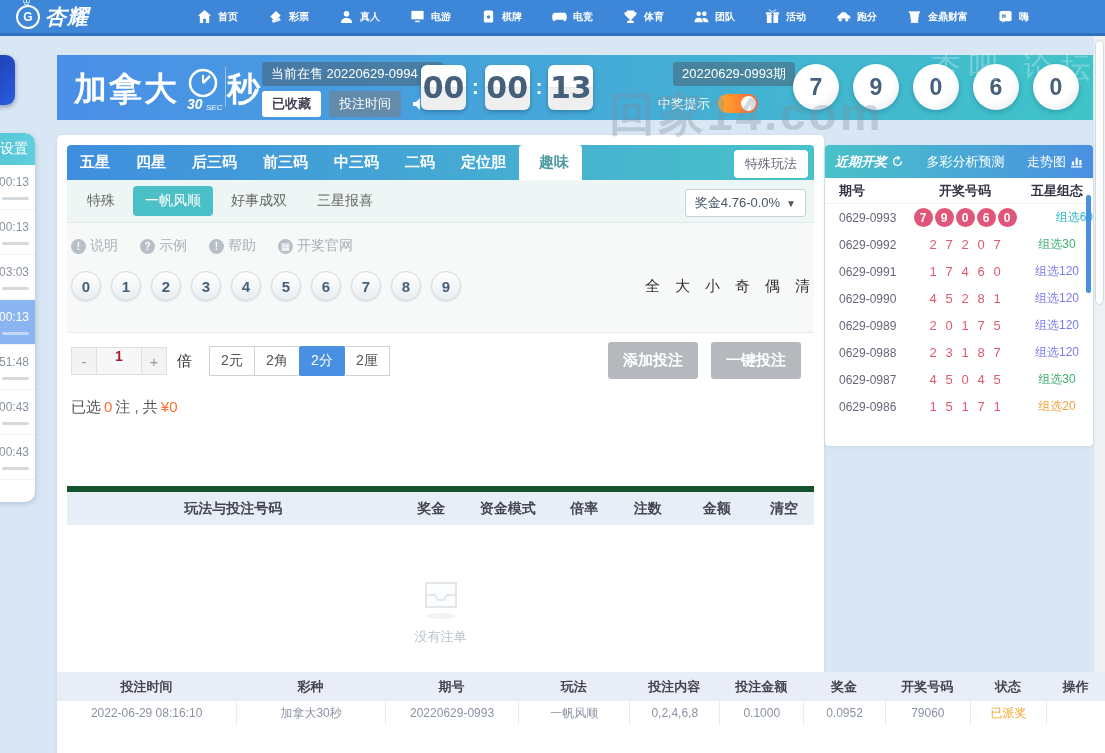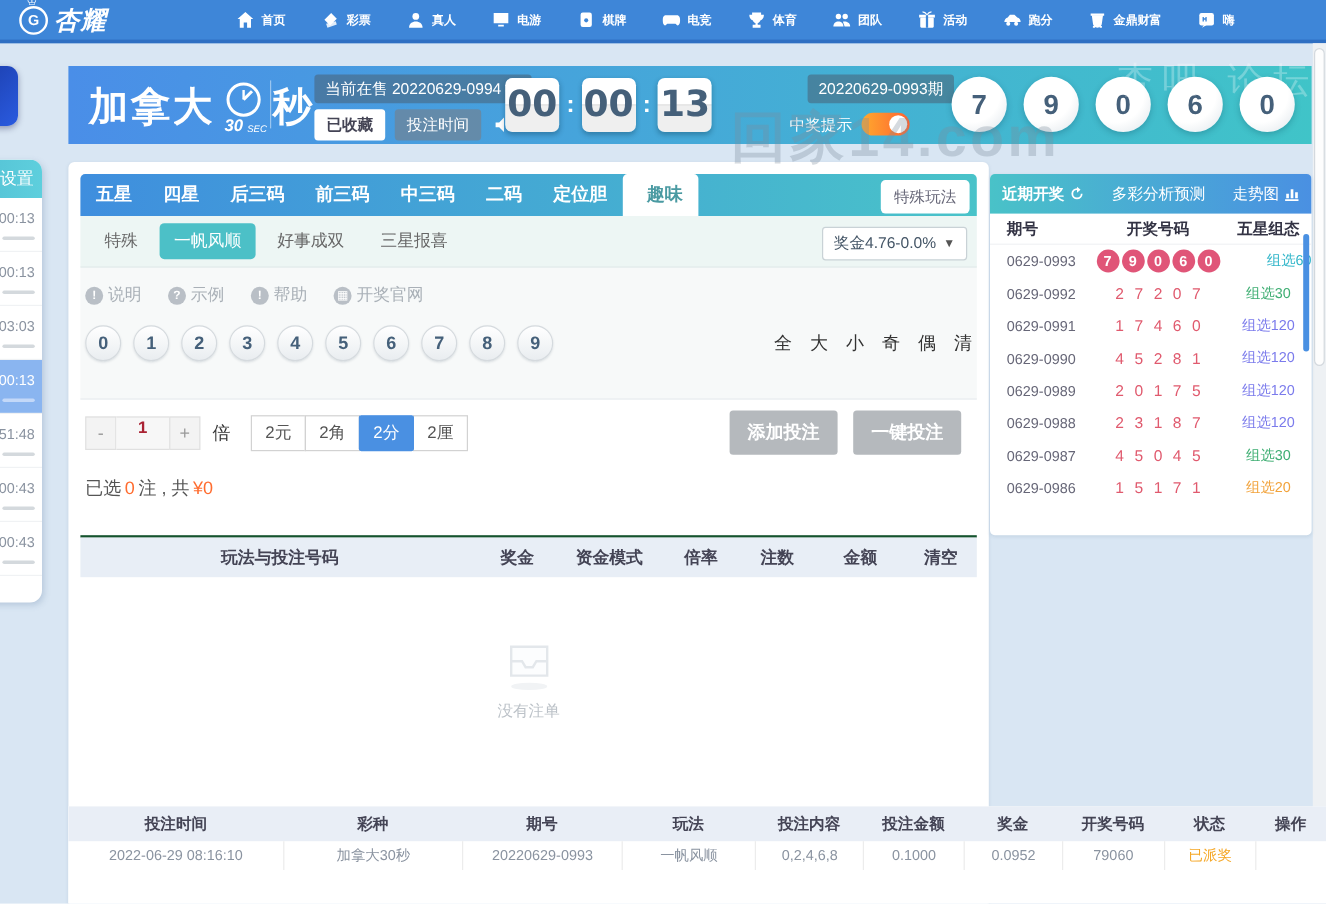--- a/index.html
+++ b/index.html
@@ -119,33 +119,33 @@
   .modes { display:flex; }
   .mode { width:46px; height:30px; background:#fff; border:1px solid #d2d2d2; margin-left:-1px;
     font-size:14px; color:#555; cursor:pointer; }
   .mode.active { background:#4a90e2; border-color:#4a90e2; color:#fff; border-radius:2px; position:relative; z-index:2; }
   .big-btns { position:absolute; right:13px; top:9px; display:flex; }
   .big-btn { width:90px; height:37px; background:#b5b9bd; border:none; border-radius:3px; color:#fff;
     font-size:15px; font-weight:bold; margin-left:13px; cursor:pointer; }
   .summary { margin-top:22px; font-size:15px; color:#555; }
   .summary b { color:#ff6c2f; font-weight:normal; padding:0 3px; }
 
-  .slip { border-top:2px solid #14532d; }
+  .slip { border-top:6px solid #14532d;margin-top:40px; }
   .slip-head { height:33px; background:#e8eef6; display:flex; align-items:center; }
   .slip-head span { font-size:14px; color:#445; font-weight:bold; text-align:center; }
   .slip-empty { height:174px; display:flex; flex-direction:column; align-items:center; justify-content:center; }
   .slip-empty .txt { font-size:13px; color:#bcc2c8; margin-top:8px; }
 
   
   .right-panel { position:absolute; left:825px; top:145px; width:268px; height:301px; background:#fff;
     border-radius:4px; box-shadow:0 1px 3px rgba(90,120,150,.15); overflow:hidden; }
   .rp-head { height:33px; background:linear-gradient(90deg,#49c2c8,#4a90e2); display:flex; align-items:center;
     justify-content:space-between; padding:0 10px; }
   .rp-tab { color:#fff; font-size:13px; cursor:pointer; display:flex; align-items:center; }
-  .rp-tab.bold { font-weight:bold; }
+  .rp-tab.bold { font-weight:bold;font-style:italic; }
   .rp-tab svg { width:13px; height:13px; margin-left:4px; fill:#fff; }
   .rp-cols { height:26px; display:flex; align-items:center; border-bottom:1px solid #f0f2f4; }
   .rp-cols span { font-size:13px; font-weight:bold; color:#334; }
   .rp-row { height:27px; display:flex; align-items:center; }
   .rp-issue { width:84px; padding-left:14px; font-size:12px; color:#667; }
   .rp-nums { width:112px; display:flex; justify-content:center; }
   .rp-num { width:16px; text-align:center; font-size:13px; color:#e05a6e; }
   .rp-numball { width:19px; height:19px; border-radius:50%; background:#e05578; color:#fff; font-size:12px;
     font-weight:bold; display:flex; align-items:center; justify-content:center; margin:0 1px; }
   .rp-pattern { flex:1; text-align:center; font-size:12px; cursor:pointer; }

